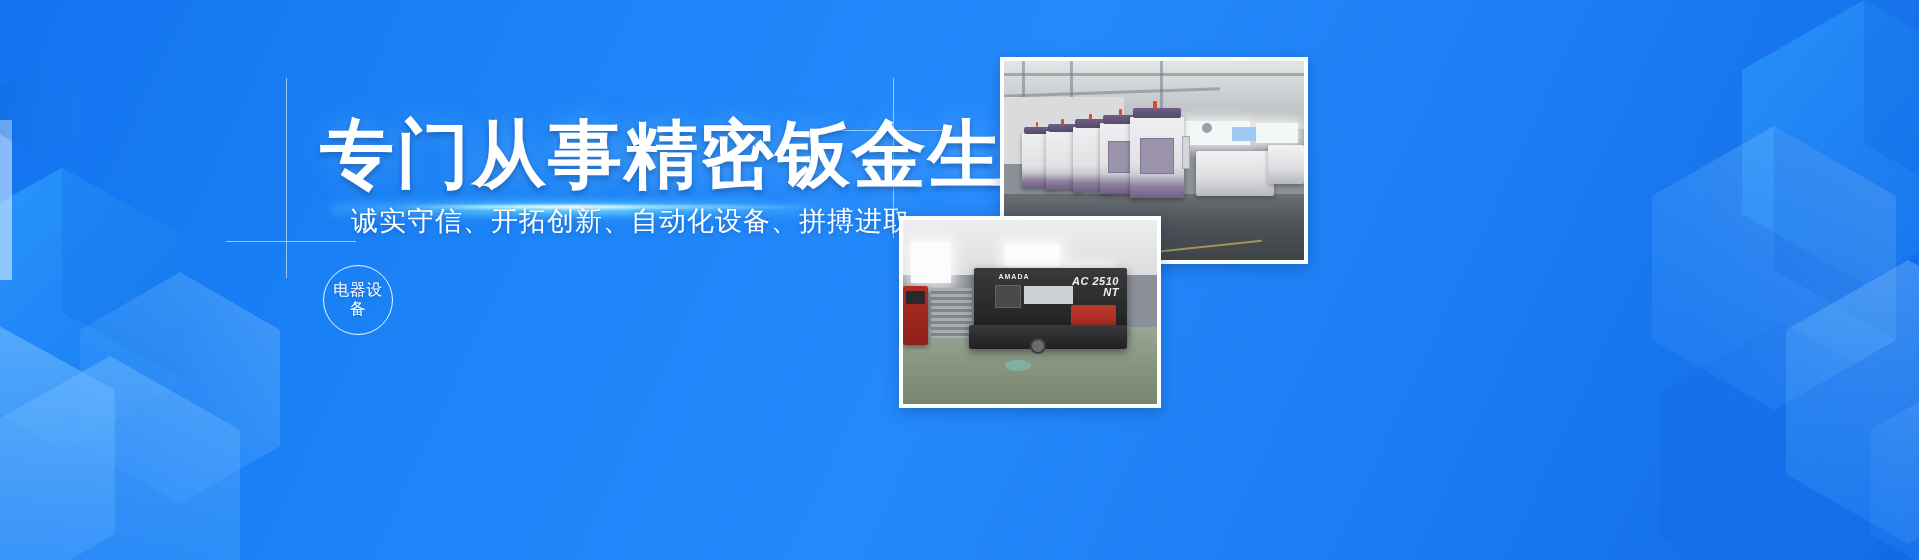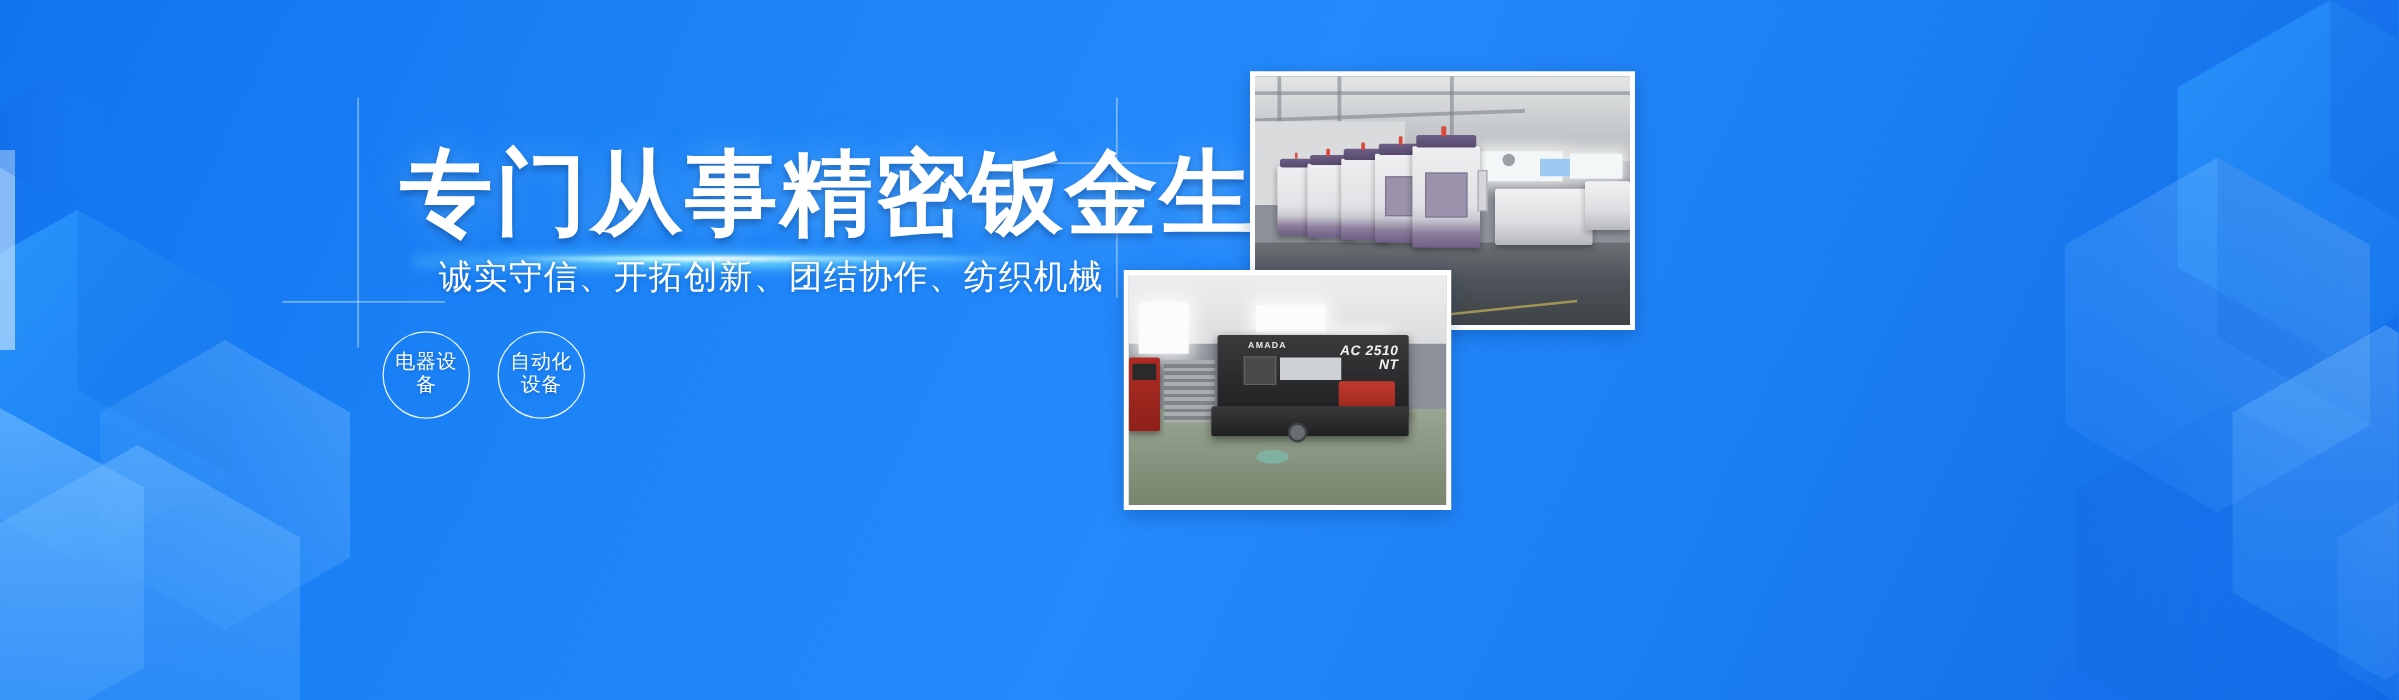--- a/index.html
+++ b/index.html
@@ -54,21 +54,21 @@
   }
 
   .subtitle{
     position:absolute;left:351px;top:205px;
     font-size:27px;line-height:1.2;color:#ffffff;
     letter-spacing:1px;white-space:nowrap;
     text-shadow:0 1px 4px rgba(10,60,140,.4);
   }
 
   
-  .badges{position:absolute;left:306px;top:265px;display:flex;gap:22px;}
+  .badges{position:absolute;left:323px;top:265px;display:flex;gap:33px;}
   .badge{
     width:70px;height:70px;border-radius:50%;
     border:1px solid rgba(255,255,255,.92);
     display:flex;align-items:center;justify-content:center;
     text-align:center;color:#fff;
     font-size:16px;line-height:1.18;letter-spacing:.5px;
     padding:0 6px;
     text-shadow:0 1px 3px rgba(10,60,140,.35);
   }
 
@@ -176,25 +176,24 @@
   </div>
   <div class="cross cross-right">
     <span class="v"></span>
     <span class="h"></span>
   </div>
 
   <div class="content">
     <div class="headline">专门从事精密钣金生产加工</div>
     <div class="glow"></div>
     <div class="glow-core"></div>
-    <div class="subtitle">诚实守信、开拓创新、团结协作、纺织机械</div>
+    <div class="subtitle">诚实守信、开拓创新、自动化设备、拼搏进取</div>
 
     <div class="badges">
       <div class="badge">电器设备</div>
-      <div class="badge">自动化设备</div>
     </div>
   </div>
 
   <div class="photo photo-top">
     <div class="inner f-top">
       <div class="ceiling"></div>
       <div class="beam" style="left:0;top:6%;width:100%;height:3px;"></div>
       <div class="beam" style="left:0;top:15%;width:72%;height:3px;transform:rotate(-2deg);"></div>
       <div class="beam" style="left:52%;top:0;width:3px;height:30%;"></div>
       <div class="beam" style="left:6%;top:0;width:3px;height:22%;"></div>

